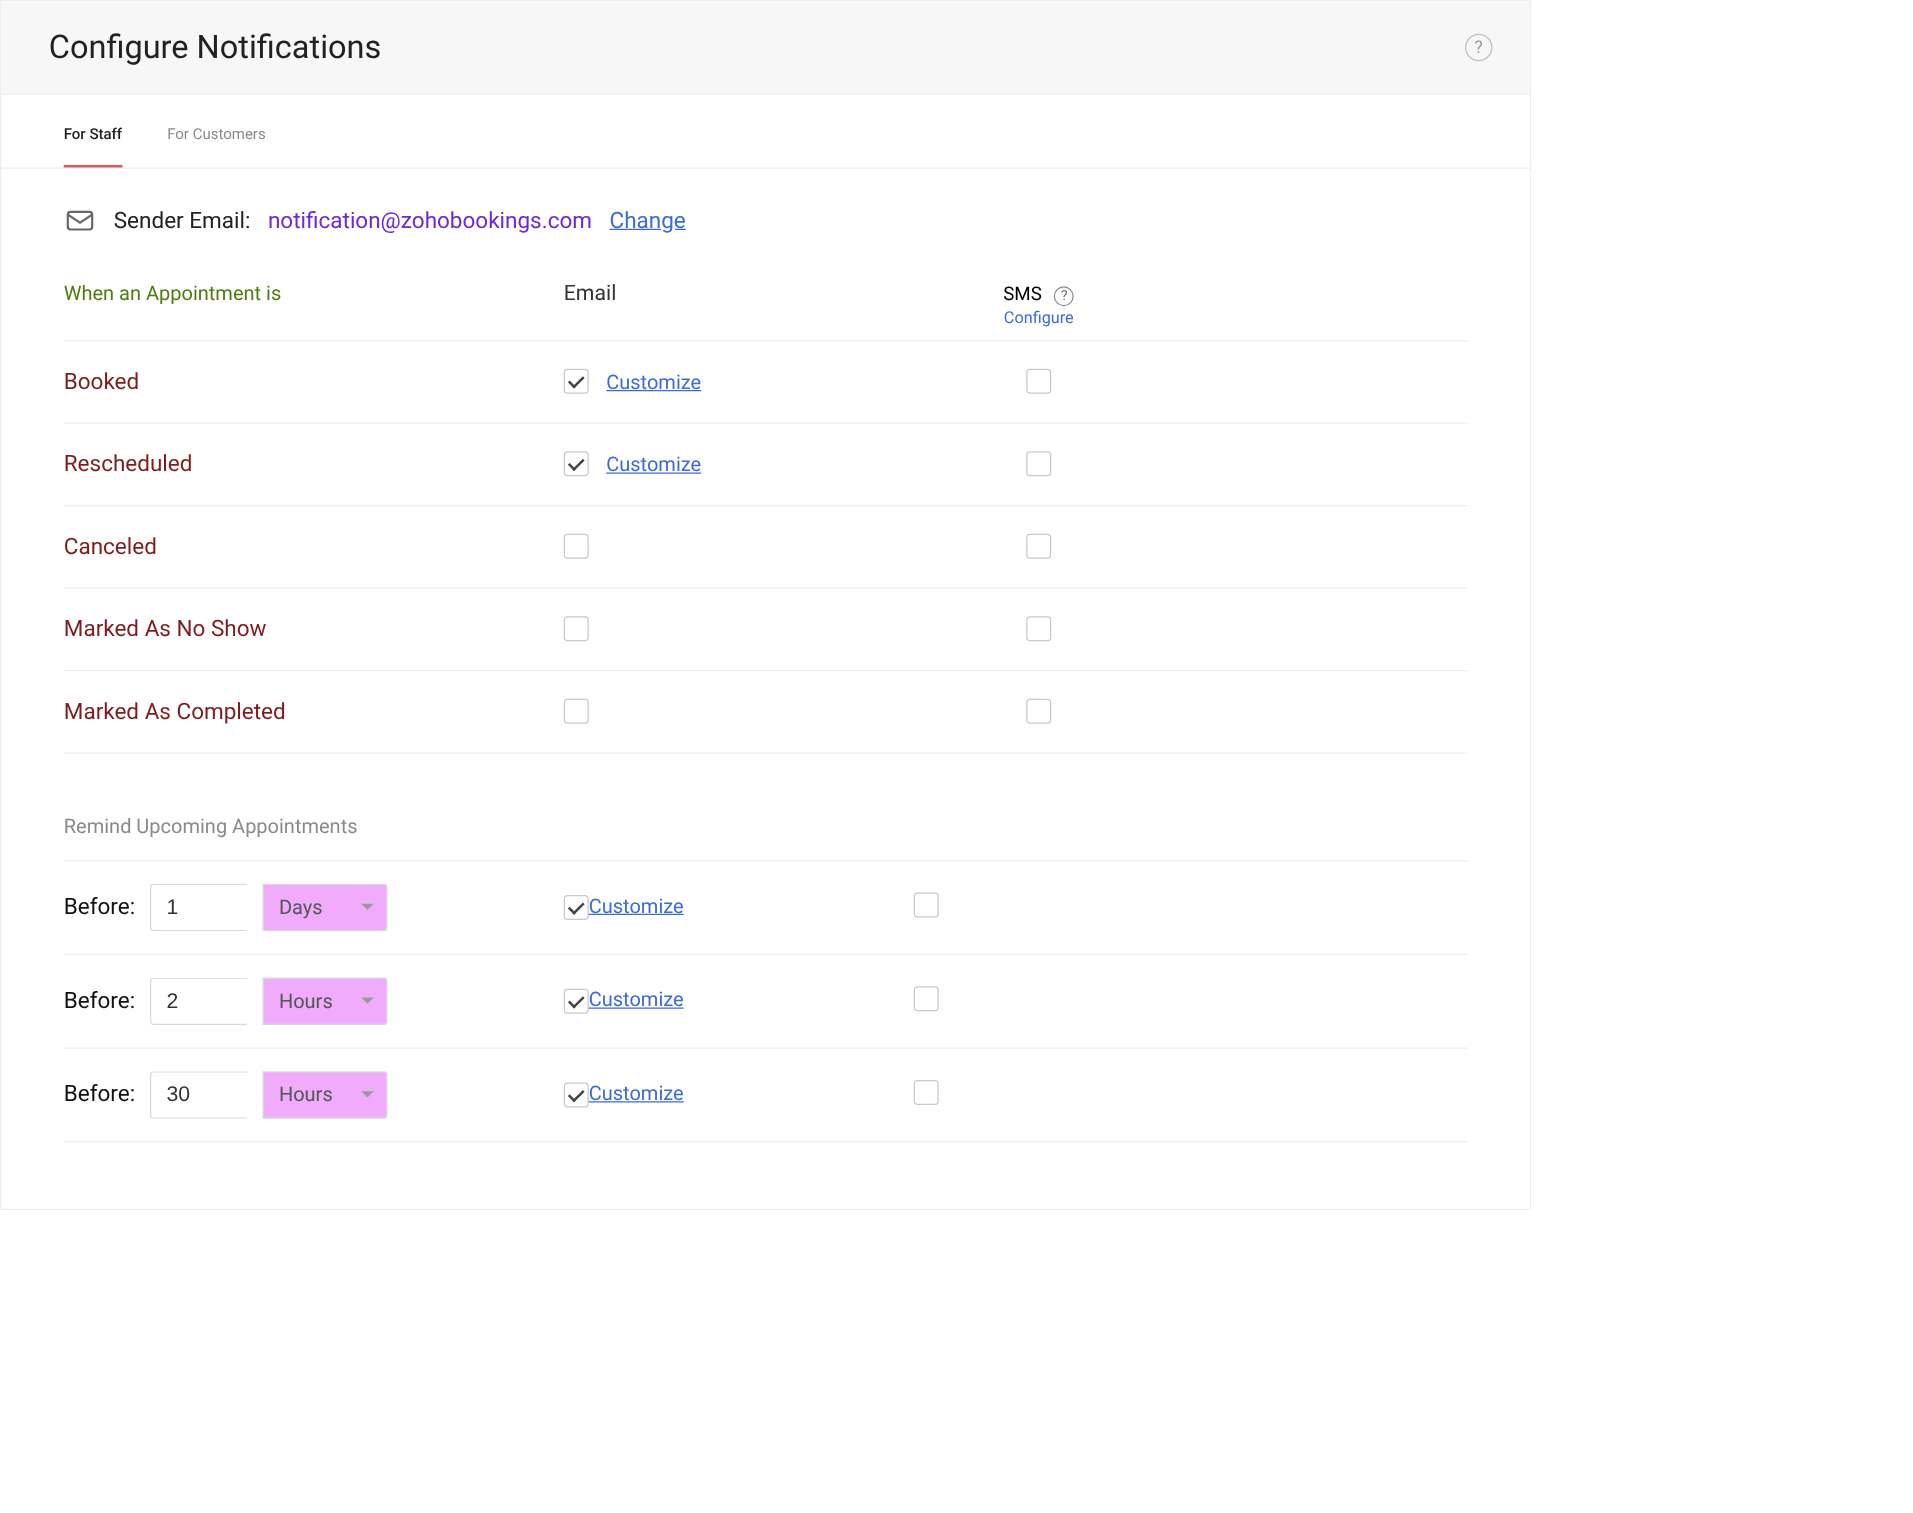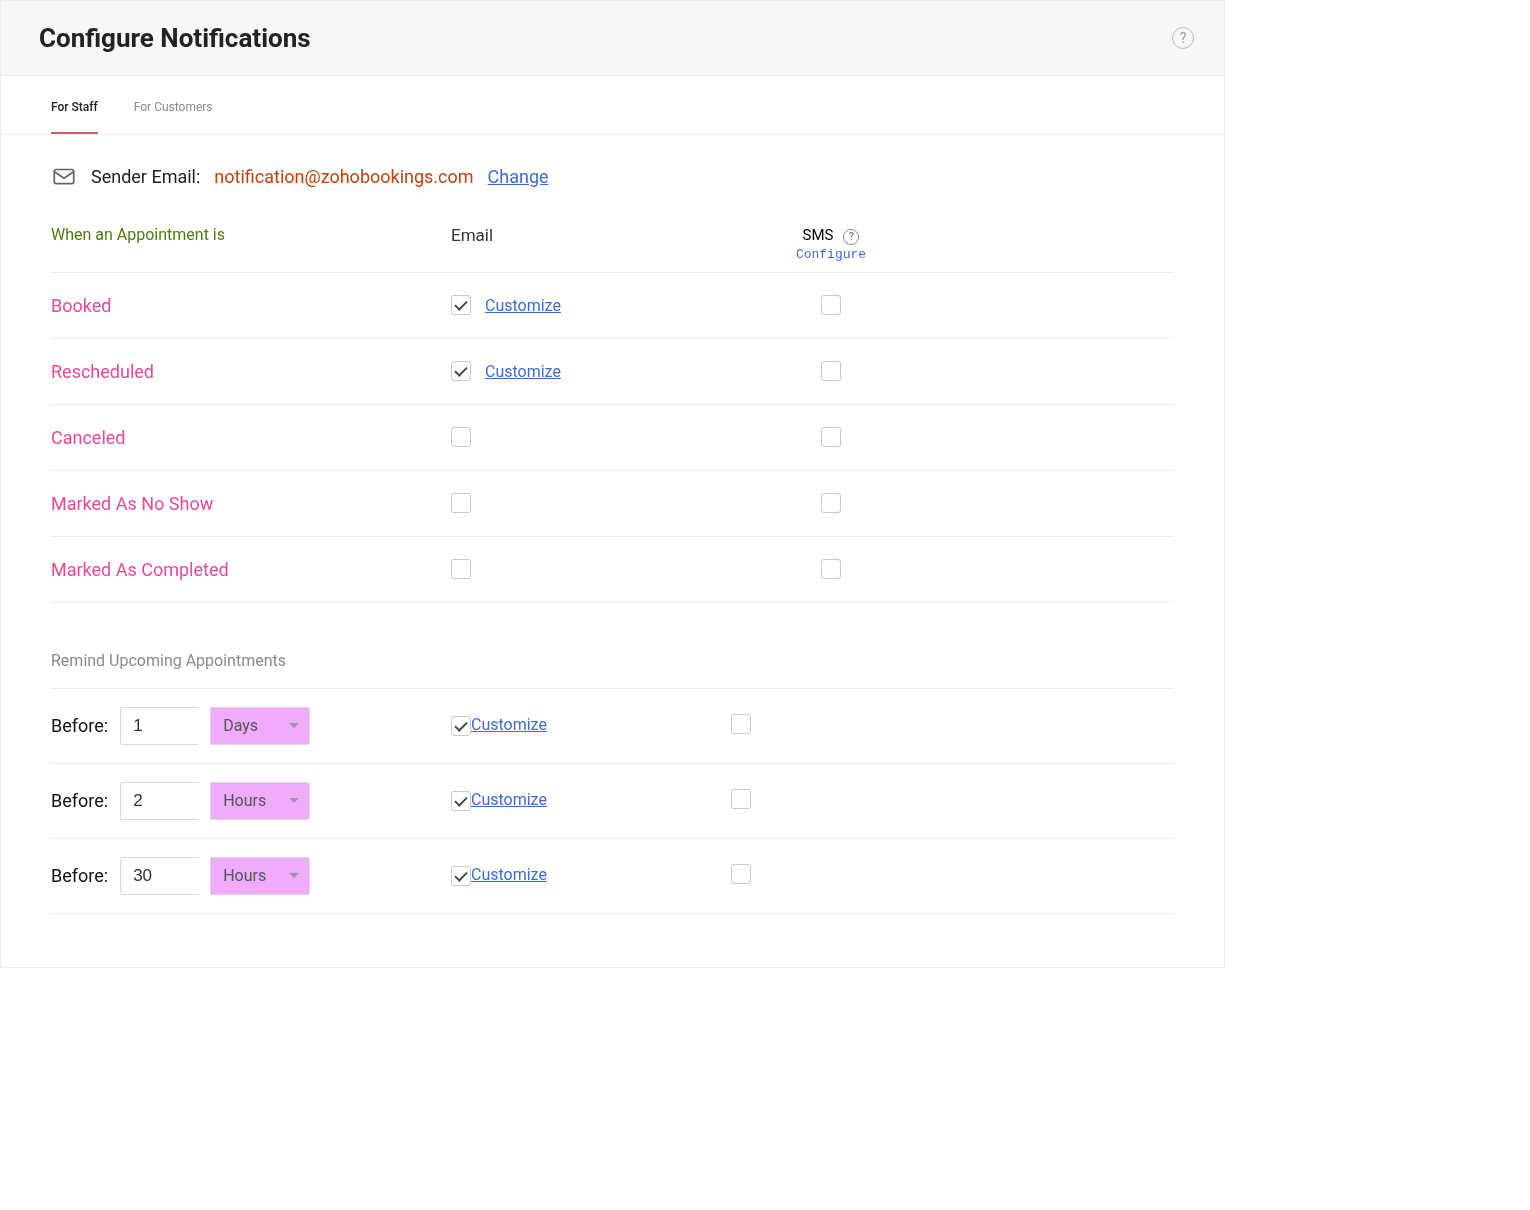--- a/index.html
+++ b/index.html
@@ -21,21 +21,21 @@
     display: flex;
     align-items: center;
     justify-content: space-between;
     padding: 22px 30px 22px 38px;
     background: #f7f7f7;
     border-bottom: 1px solid #eee;
   }
   .header h1 {
     margin: 0;
     font-size: 26px;
-    font-weight: 700;
+    font-weight: 400;
     color: #222;
   }
   .help-icon {
     width: 22px; height: 22px;
     border: 1.5px solid #bfbfbf;
     border-radius: 50%;
     display: inline-flex; align-items: center; justify-content: center;
     color: #9a9a9a;
     font-size: 14px;
     cursor: pointer;
@@ -62,21 +62,21 @@
   
   .sender-row {
     display: flex;
     align-items: center;
     gap: 14px;
     padding: 28px 50px 24px 50px;
     font-size: 18px;
   }
   .mail-icon { width: 26px; height: 26px; color: #666; }
   .sender-label { color: #222; }
-  .sender-email { color: #c2410c; text-align: right; }
+  .sender-email { color: #6d28d9; text-align: right; }
   .link { color: #3c6bd6; cursor: pointer; text-decoration: underline; }
   .link-small { color: #3c6bd6; cursor: pointer; font-size: 13px; }
   
   .content { padding: 0 50px 40px 50px; }
   .section-title {
     font-size: 16px;
     color: #8a8a8a;
     padding: 18px 0 18px 0;
     border-bottom: 1px solid #eee;
   }
@@ -89,30 +89,30 @@
   }
   .cols-header .lbl { font-size: 16px; color: #4d7c0f; }
   .cols-header .email-lbl { font-size: 17px; color: #333; }
   .sms-col { text-align: center; }
   .sms-col .sms-lbl { font-size: 15px; color: #000000; display: inline-block; }
   .sms-col .help-mini {
     display: inline-flex; align-items: center; justify-content: center;
     width: 16px; height: 16px; border: 1.2px solid #8a8a8a; border-radius: 50%;
     font-size: 11px; color: #666; margin-left: 6px; cursor: pointer;
   }
-  .sms-col .configure { display: block; margin-top: 2px; font-family: Liberation Mono, monospace; }
+  .sms-col .configure { display: block; margin-top: 2px; }
 
   .row {
     display: grid;
     grid-template-columns: 400px 280px 200px;
     align-items: center;
     padding: 22px 0;
     border-bottom: 1px solid #eee;
   }
-  .row .name { font-size: 18px; color: #ec4899; }
+  .row .name { font-size: 18px; color: #7f1d1d; }
   .row .email-cell { display: flex; align-items: center; gap: 14px; }
   .row .sms-cell { display: flex; align-items: center; justify-content: center; }
   .chk {
     width: 20px; height: 20px;
     border: 1px solid #c9c9c9;
     border-radius: 3px;
     display: inline-flex; align-items: center; justify-content: center;
     cursor: pointer;
     background: #fff;
   }

